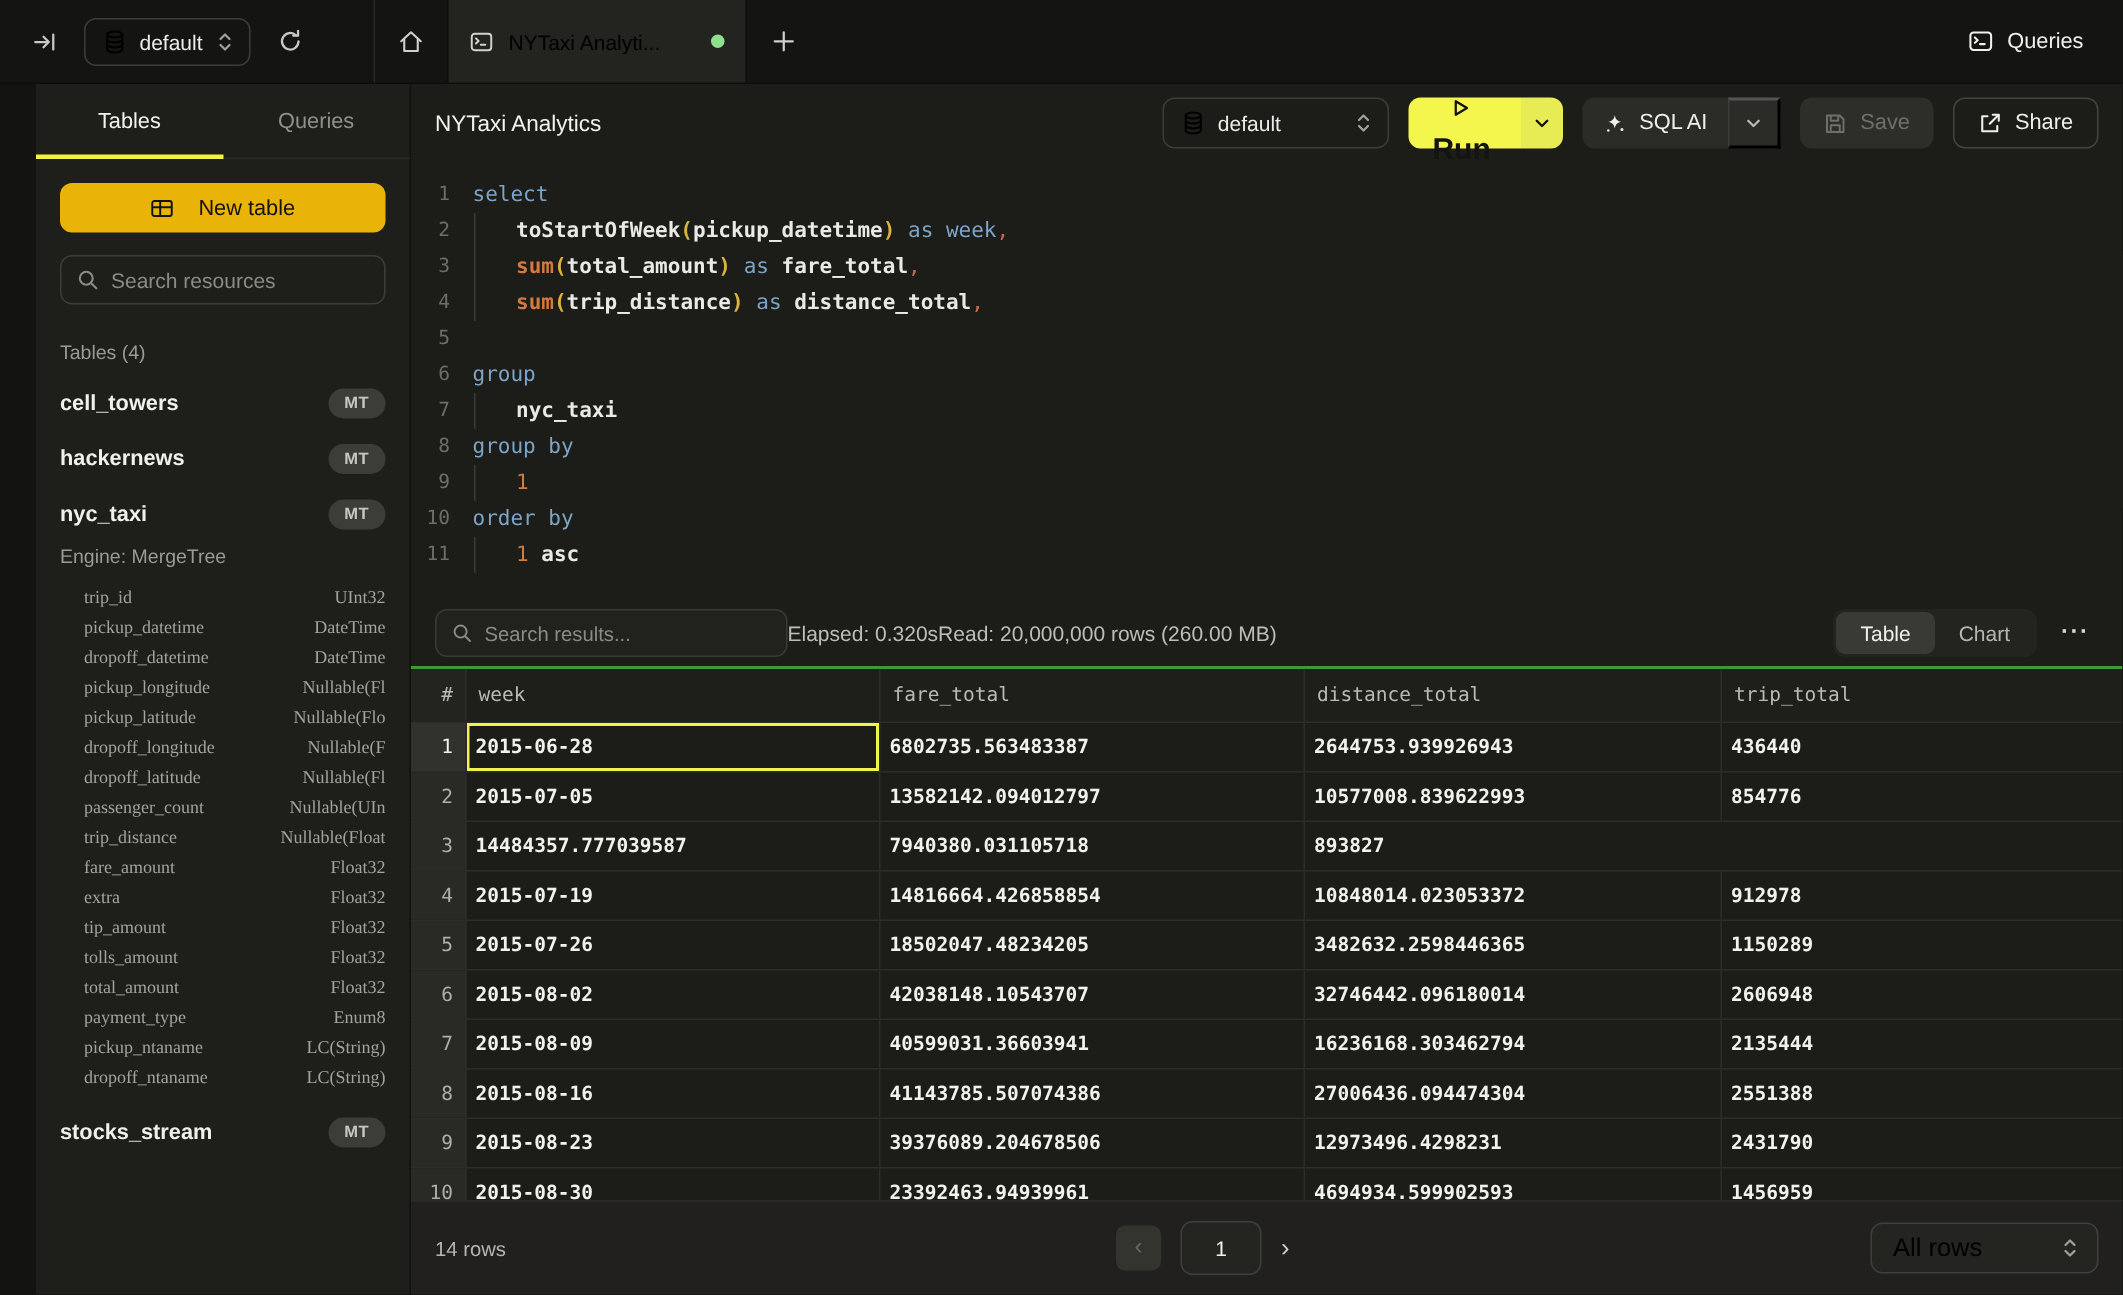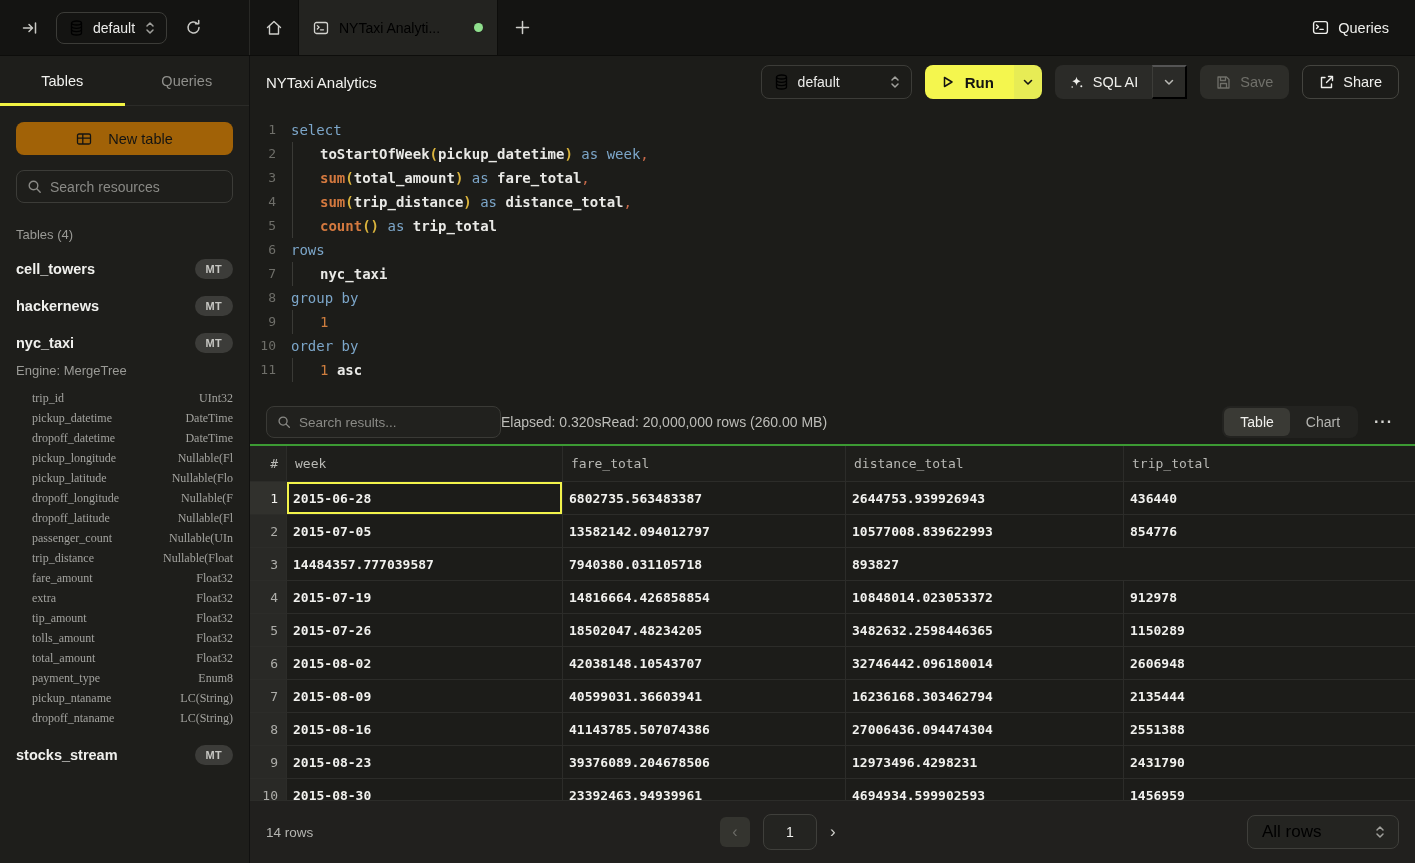--- a/index.html
+++ b/index.html
@@ -16,48 +16,48 @@
   .tabstrip { flex:1; display:flex; align-items:stretch; }
   .home-btn { width:48px; display:flex; align-items:center; justify-content:center; color:#cfcfcb; background:none; border:none; cursor:pointer; }
   .editor-tab { width:200px; background:#232320; border-left:1px solid #0d0d0b; border-right:1px solid #0d0d0b; display:flex; align-items:center; gap:10px; padding:0 14px; cursor:pointer; }
   .editor-tab .tab-title { font-size:14px; color:#ececе9; white-space:nowrap; overflow:hidden; }
   .green-dot { width:9px; height:9px; border-radius:50%; background:#8fdf8d; flex:0 0 9px; margin-left:auto; }
   .plus-btn { width:48px; display:flex; align-items:center; justify-content:center; color:#cfcfcb; background:none; border:none; font-size:20px; cursor:pointer; }
   .topbar-right { display:flex; align-items:center; padding-right:26px; }
   .queries-btn { display:flex; align-items:center; gap:9px; background:none; border:none; color:#efefec; font-size:14.5px; cursor:pointer; }
 
   
-  .body { flex:1; display:flex; min-height:0; }
+  .body { flex:1; display:flex; min-height:0;padding-left:24px; }
 
   
   .sidebar { width:250px; flex:0 0 250px; background:#1e1e1b; border-right:1px solid #111110; display:flex; flex-direction:column; min-height:0; }
   .side-tabs { height:50px; flex:0 0 50px; display:flex; border-bottom:1px solid #2b2b28; }
   .side-tab { flex:1; display:flex; align-items:center; justify-content:center; font-size:14.5px; color:#8f8f8b; background:none; border:none; cursor:pointer; position:relative; }
   .side-tab.active { color:#f2f2ef; }
   .side-tab.active::after { content:""; position:absolute; left:0; right:0; bottom:-1px; height:3px; background:#f1f243; }
   .side-content { flex:1; padding:16px; overflow:hidden; }
-  .new-table-btn { width:100%; height:33px; background:#a16207; color:#141412; border:none; border-radius:8px; font-size:14.5px; font-family:"Liberation Sans",sans-serif; display:flex; align-items:center; justify-content:center; gap:16px; cursor:pointer; }
+  .new-table-btn { width:100%; height:33px; background:#eab308; color:#141412; border:none; border-radius:8px; font-size:14.5px; font-family:"Liberation Sans",sans-serif; display:flex; align-items:center; justify-content:center; gap:16px; cursor:pointer; }
   .side-search { margin-top:15px; height:33px; border:1px solid #3c3c38; border-radius:8px; display:flex; align-items:center; gap:8px; padding:0 10px; color:#8a8a86; }
   .side-search input { background:transparent; border:none; outline:none; color:#d8d8d4; font-size:14px; width:100%; font-family:"Liberation Sans",sans-serif; }
   .side-search input::placeholder { color:#8a8a86; }
   .section-label { margin-top:24px; font-size:13px; color:#9a9a96; }
   .side-item { display:flex; align-items:center; justify-content:space-between; margin-top:17px; cursor:pointer; }
   .side-item-name { font-size:14.5px; font-weight:700; color:#f0f0ed; }
   .mt-badge { background:#3c3c39; color:#c6c6c2; font-size:11px; font-weight:700; border-radius:999px; padding:4px 11px; letter-spacing:.3px; }
   .engine-line { margin-top:10px; font-size:13px; color:#9a9a96; }
   .col-list { margin-top:10px; padding-left:16px; }
   .col-row { display:flex; justify-content:space-between; height:20px; align-items:center; font-family:Liberation Serif, serif; font-size:12px; color:#a3a39f; white-space:nowrap; overflow:hidden; }
   .col-type { margin-left:8px; }
 
   
   .main { flex:1; display:flex; flex-direction:column; background:#1c1c19; min-width:0; min-height:0; }
   .main-toolbar { height:52px; flex:0 0 52px; display:flex; align-items:center; padding:0 16px; gap:13px; }
   .main-title { font-size:15px; color:#f2f2ef; margin-right:auto; }
   .run-btn { height:34px; display:flex; align-items:stretch; border:none; background:none; padding:0; cursor:pointer; }
-  .run-main { background:#f4f64e; color:#141412; display:flex; align-items:center; gap:10px; padding:0 20px 0 16px; border-radius:8px 0 0 8px; font-size:15px; font-weight:700; }
+  .run-main { background:#f4f64e; color:#141412; display:flex; align-items:center; gap:10px; padding:0 20px 0 16px; border-radius:8px 0 0 8px; font-size:20px; font-weight:700;flex-direction:column; }
   .run-caret { background:#e7ec55; color:#141412; display:flex; align-items:center; padding:0 8px; border-radius:0 8px 8px 0; }
   .sqlai-btn { height:34px; display:flex; align-items:stretch; background:#2b2b28; border:none; border-radius:8px; color:#efefec; cursor:pointer; padding:0;justify-content:flex-end; }
   .sqlai-main { display:flex; align-items:center; gap:9px; padding:0 14px; font-size:14.5px; }
   .sqlai-caret { display:flex; align-items:center; padding:0 10px; border-left:1px solid #3d3d39; color:#b9b9b5; }
   .save-btn { height:34px; display:flex; align-items:center; gap:9px; padding:0 16px; background:#2d2d29; border:none; border-radius:8px; color:#70706a; font-size:14.5px; cursor:default;justify-content:flex-end; }
   .share-btn { height:34px; display:flex; align-items:center; gap:9px; padding:0 16px; background:transparent; border:1px solid #44443f; border-radius:8px; color:#efefec; font-size:14.5px; cursor:pointer; }
 
   
   .editor { height:292px; flex:0 0 292px; padding-top:10px; font-family:"DejaVu Sans Mono",monospace; font-size:14px; overflow:hidden; }
   .code-line { display:flex; height:24px; line-height:24px; }
@@ -397,25 +397,24 @@
           <div class="code-line">
             <span class="ln">3</span>
             <span class="code"><span class="indent"></span><span class="tk-fn">sum</span><span class="tk-pr">(</span><span class="tk-id">total_amount</span><span class="tk-pr">)</span><span> </span><span class="tk-kw">as</span><span> </span><span class="tk-id">fare_total</span><span class="tk-cm">,</span></span>
           </div>
           <div class="code-line">
             <span class="ln">4</span>
             <span class="code"><span class="indent"></span><span class="tk-fn">sum</span><span class="tk-pr">(</span><span class="tk-id">trip_distance</span><span class="tk-pr">)</span><span> </span><span class="tk-kw">as</span><span> </span><span class="tk-id">distance_total</span><span class="tk-cm">,</span></span>
           </div>
           <div class="code-line">
             <span class="ln">5</span>
-            <span class="code"><span class="indent"></span><span class="tk-fn">count</span><span class="tk-pr">()</span><span> </span><span class="tk-kw">as</span><span> </span><span class="tk-id">trip_total</span></span>
           </div>
           <div class="code-line">
             <span class="ln">6</span>
-            <span class="code"><span class="tk-kw">rows</span></span>
+            <span class="code"><span class="tk-kw">group</span></span>
           </div>
           <div class="code-line">
             <span class="ln">7</span>
             <span class="code"><span class="indent"></span><span class="tk-id">nyc_taxi</span></span>
           </div>
           <div class="code-line">
             <span class="ln">8</span>
             <span class="code"><span class="tk-kw">group by</span></span>
           </div>
           <div class="code-line">

